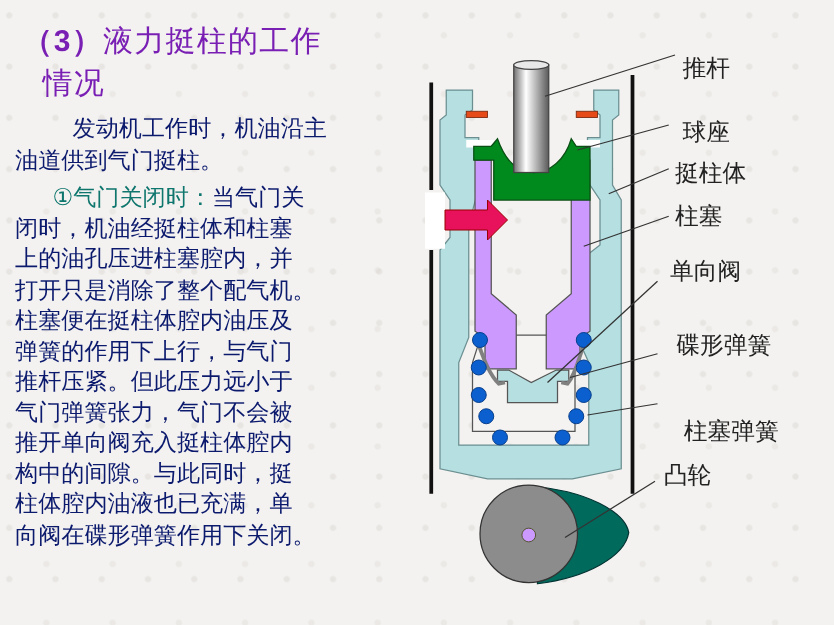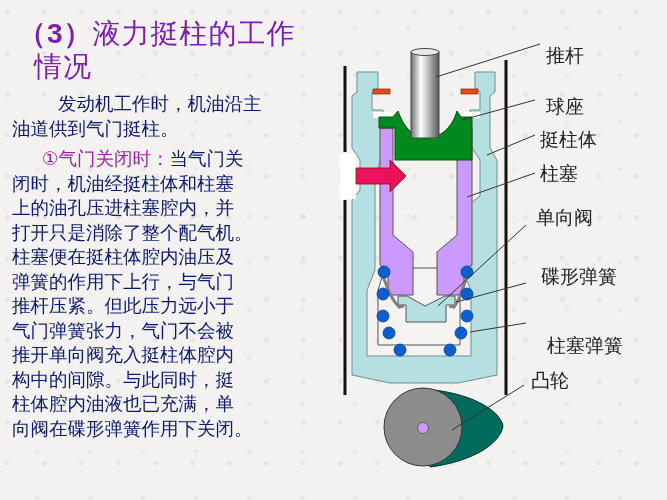--- a/index.html
+++ b/index.html
@@ -7,33 +7,33 @@
       width: 667px; height: 500px; overflow: hidden; position: relative;
       background: #f3f2f0;
       background-image:
         radial-gradient(circle at 20% 30%, rgba(210,205,200,0.35) 0 2px, transparent 3px),
         radial-gradient(circle at 70% 60%, rgba(215,210,205,0.3) 0 2px, transparent 3px);
       background-size: 37px 41px, 53px 47px;
       font-family: "DejaVu Sans", sans-serif;
     }
     .title {
       position: absolute; left: 18px; top: 17px; width: 310px;
-      color: #7a1fb4; font-size: 28px; line-height: 33px; font-weight: normal;
+      color: #7a1fb4; font-size: 24px; line-height: 33px; font-weight: normal;
       letter-spacing: 1px;
     }
     .title .num { font-weight: bold; font-family: "Liberation Sans", sans-serif; }
     .title .l2 { display:block; padding-left: 16px; }
     .para {
       position: absolute; left: 32px; width: 290px;
       color: #0c1a6e; font-size: 18.5px; line-height: 24.5px;
     }
     .p1 { top: 92px; }
     .p2 { top: 147px; }
     .indent { padding-left: 26px; }
-    .green { color: #a21caf; }
+    .green { color: #0f766e; }
     .label {
       position: absolute; color: #222; font-size: 19px; line-height: 22px;
       font-family: Liberation Sans, sans-serif;
     }
     svg { position: absolute; left: 0; top: 0; }
   </style>
 </head>
 <body>
 
 <div class="title">

